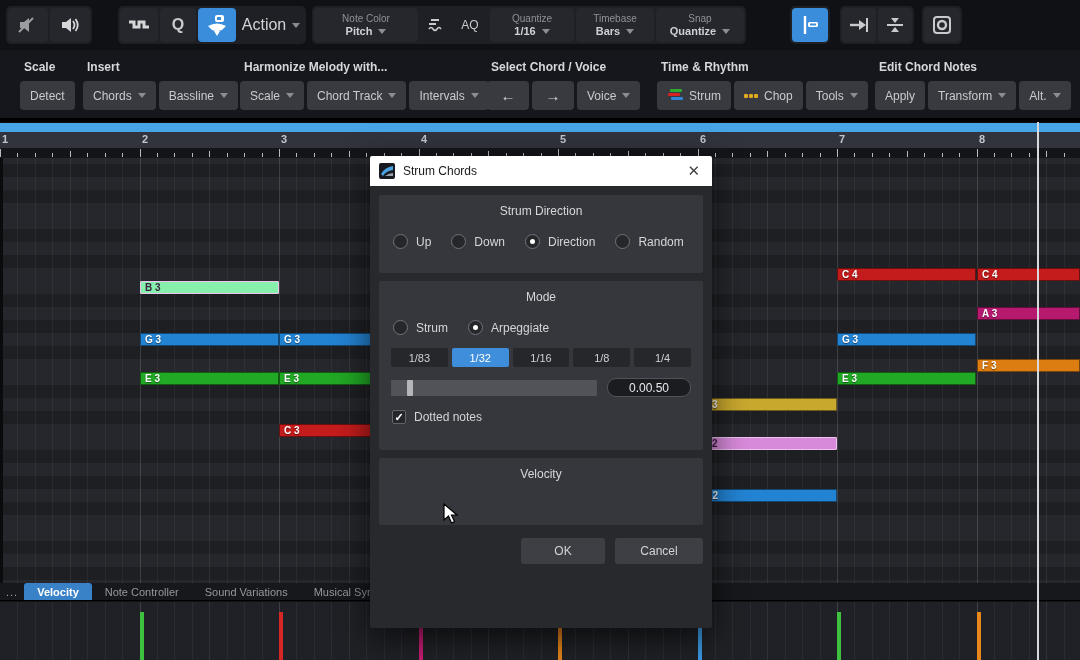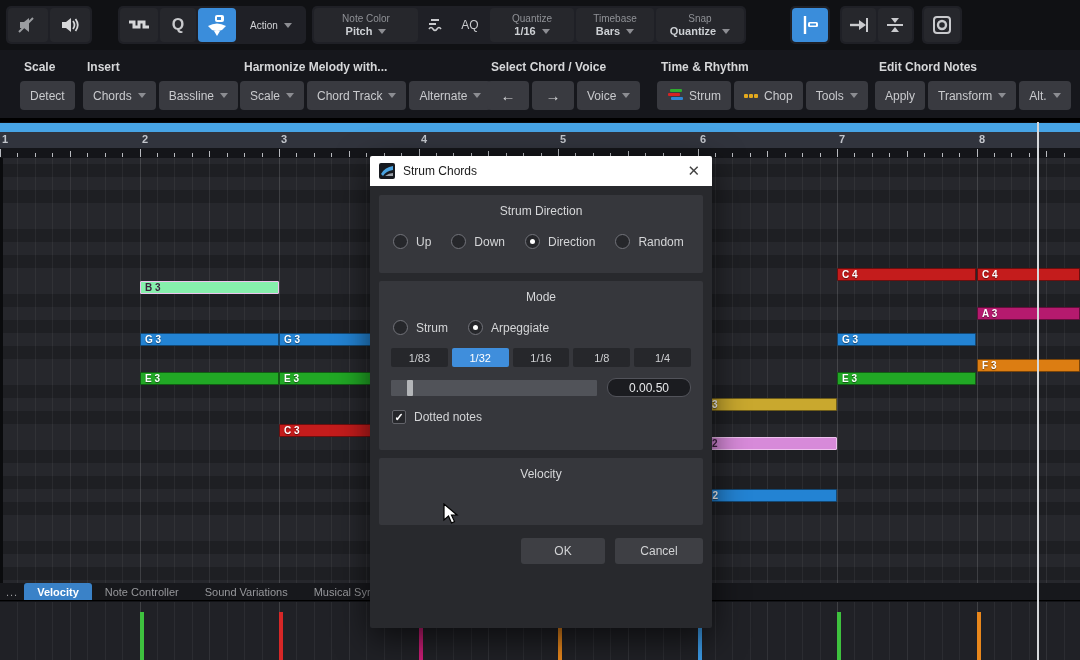--- a/index.html
+++ b/index.html
@@ -12,21 +12,21 @@
   .t1group { position:absolute; top:6px; height:38px; display:flex; align-items:stretch; background:#1f2026; border-radius:5px; padding:1px; }
   .t1btn { display:flex; align-items:center; justify-content:center; background:#26272c; border-radius:4px; margin:1px; color:#c9cacd; }
   .t1btn.active { background:#3a8ddb; color:#fff; }
   .t1btn.plain { background:transparent; }
   .qglyph { font-weight:bold; font-size:16px; }
   .ddl2 { display:flex; flex-direction:column; align-items:center; justify-content:center; background:#26272c; border-radius:4px; margin:1px; padding:0 6px; position:relative; }
   .ddl2 .ddtitle { font-size:10px; color:#8f9196; line-height:12px; }
   .ddl2 .ddrow { display:flex; align-items:center; gap:6px; }
   .ddl2 .ddval { font-size:11px; font-weight:bold; color:#cdd0d4; line-height:13px; }
   .caret { width:0; height:0; border-left:4px solid transparent; border-right:4px solid transparent; border-top:5px solid #8c8d92; display:inline-block; }
-  .actlabel { font-size:10px; color:#d2d3d6; margin-right:6px; }
+  .actlabel { font-size:16px; color:#d2d3d6; margin-right:6px; }
 
   
   #toolbar2 { position:absolute; left:0; top:50px; width:1080px; height:68px; background:#16171c; }
   .sec { position:absolute; top:0; }
   .seclabel { position:absolute; top:10px; left:4px; font-size:12px; font-weight:bold; color:#d6d7d9; white-space:nowrap; }
   .secbtns { position:absolute; top:31px; left:0; display:flex; gap:3px; }
   .cbtn { height:29px; display:inline-flex; align-items:center; gap:6px; padding:0 10px; background:#393a40; border-radius:4px; color:#c9cacd; font-size:12px; white-space:nowrap; }
   .arrowglyph { font-size:15px; font-weight:bold; color:#d6d7d9; }
   .strumicon { display:inline-block; width:16px; height:13px; position:relative; }
   .strumicon i { position:absolute; height:3px; border-radius:1px; }
@@ -265,21 +265,21 @@
       <div class="secbtns">
         <span class="cbtn">
             <span>Scale</span>
             <span class="caret"></span>
           </span>
         <span class="cbtn">
             <span>Chord Track</span>
             <span class="caret"></span>
           </span>
         <span class="cbtn">
-            <span>Alternate</span>
+            <span>Intervals</span>
             <span class="caret"></span>
           </span>
       </div>
     </div>
     <div class="sec" style="left:487px;">
       <span class="seclabel">Select Chord / Voice</span>
       <div class="secbtns">
         <span class="cbtn" style="width:42px; justify-content:center;">
             <span class="arrowglyph">←</span>
           </span>

